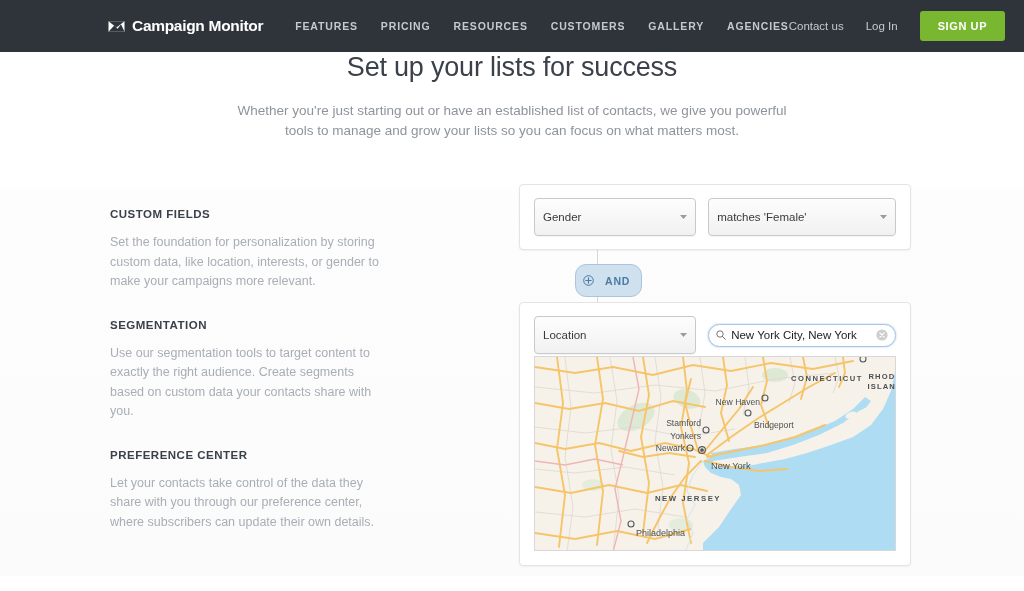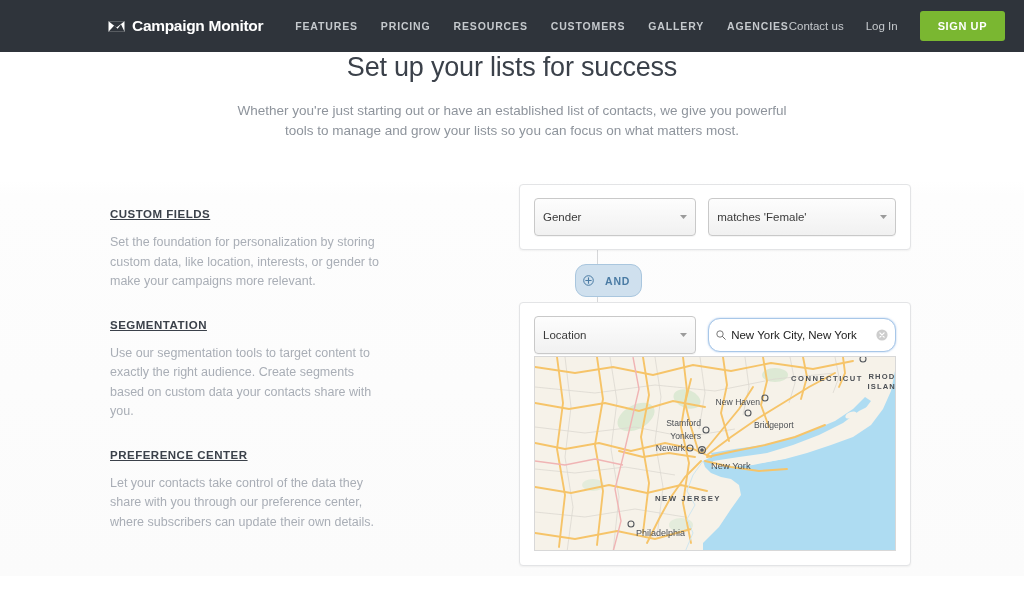--- a/index.html
+++ b/index.html
@@ -125,21 +125,20 @@
     width: 270px;
   }
   .feature { margin-bottom: 27px; }
   .feature:last-child { margin-bottom: 0; }
   .feature-title {
     font-size: 11.5px;
     font-weight: bold;
     color: #3b414a;
     letter-spacing: 0.5px;
     margin-bottom: 13px;
-    text-decoration: underline;
   }
   .feature-body {
     font-size: 12.5px;
     line-height: 19.5px;
     color: #a9aeb6;
   }
 
   
   .builder {
     position: absolute;
@@ -182,21 +181,21 @@
   .select-caret {
     margin-left: auto;
     width: 7px;
     height: 4px;
     flex: 0 0 auto;
   }
 
   .search-box {
     position: relative;
     width: 190px;
-    height: 34px;
+    height: 23px;
     background: #ffffff;
     border: 1px solid #a8c7e8;
     border-radius: 12px;
     display: flex;
     align-items: center;
     padding: 0 7px;
     box-shadow: 0 0 2px rgba(90,150,220,0.55);
     cursor: text;
   }
   .search-ico { width: 10px; height: 10px; flex: 0 0 auto; margin-right: 5px; }

